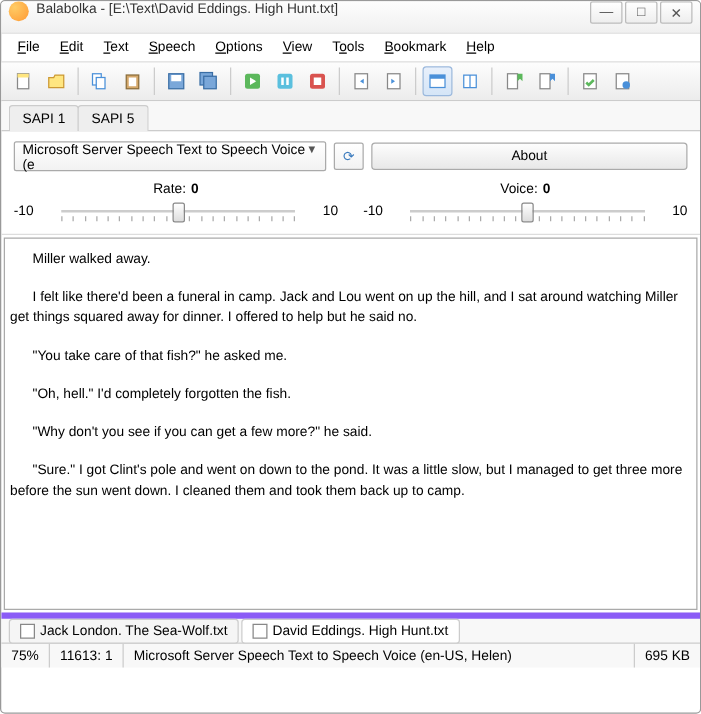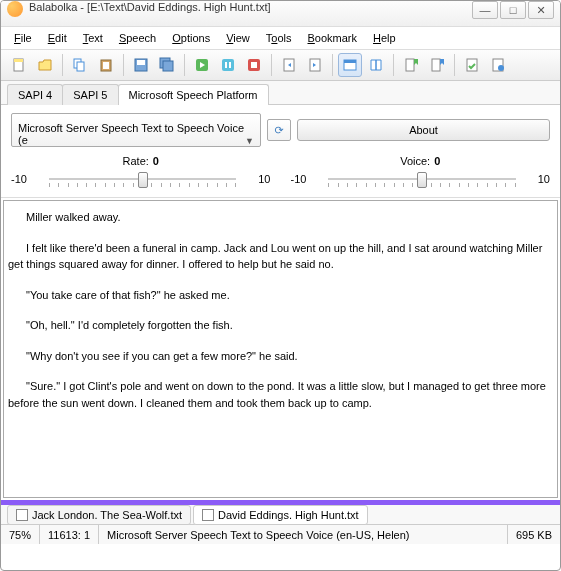--- a/index.html
+++ b/index.html
@@ -14,21 +14,21 @@
 .toolbar{height:32px;background:linear-gradient(#fdfdfd,#ececec);border-top:1px solid #ddd;border-bottom:1px solid #ccc;display:flex;align-items:center;padding:0 6px;gap:2px}
 .tbtn{width:24px;height:24px;border:1px solid transparent;border-radius:3px;display:flex;align-items:center;justify-content:center;cursor:pointer}
 .tbtn.active{background:linear-gradient(#e8f0fb,#d5e5f7);border-color:#9ab8dd}
 .tsep{width:1px;height:22px;background:#ccc;margin:0 3px}
 .ticon{width:16px;height:16px}
 .tabs{height:24px;display:flex;align-items:flex-end;padding:0 6px;border-bottom:1px solid #ccc;background:#f8f8f8;gap:0}
 .tab{padding:4px 10px;border:1px solid #ccc;border-bottom:none;background:#eee;margin-right:-1px;cursor:pointer;border-radius:3px 3px 0 0;position:relative;top:1px}
 .tab.active{background:#fff;z-index:2}
 .controls{padding:8px 10px;border-bottom:1px solid #ddd}
 .row1{display:flex;align-items:center;gap:6px;margin-bottom:8px}
-.voice-select{flex:0 0 250px;height:34px;border:1px solid #aaa;background:linear-gradient(#fff,#f2f2f2);padding:0 6px;display:flex;align-items:flex-end;justify-content:space-between;border-radius:2px}
+.voice-select{flex:0 0 250px;height:24px;border:1px solid #aaa;background:linear-gradient(#fff,#f2f2f2);padding:0 6px;display:flex;align-items:flex-start;justify-content:space-between;border-radius:2px}
 .voice-select .arrow{font-size:9px;color:#555}
 .refresh-btn{width:24px;height:22px;border:1px solid #aaa;background:linear-gradient(#fff,#f2f2f2);border-radius:2px;display:flex;align-items:center;justify-content:center;cursor:pointer;color:#3a7abd}
 .bigbtn{flex:1;height:22px;border:1px solid #aaa;background:linear-gradient(#fdfdfd,#e8e8e8);border-radius:3px;display:flex;align-items:center;justify-content:center;cursor:pointer}
 .sliders{display:flex;gap:20px}
 .slider-group{flex:1}
 .slider-label{display:flex;justify-content:center;gap:4px;margin-bottom:2px}
 .slider-row{display:flex;align-items:center;gap:22px}
 .slider-track{flex:1;height:20px;position:relative}
 .slider-track .line{position:absolute;top:9px;left:0;right:0;height:2px;background:#ccc}
 .slider-track .thumb{position:absolute;top:3px;left:50%;transform:translateX(-50%);width:10px;height:16px;background:linear-gradient(#fff,#ddd);border:1px solid #888;border-radius:2px}
@@ -172,23 +172,22 @@
     </div>
   <div class="tbtn">
       <svg class="ticon" viewBox="0 0 16 16">
         <rect x="3" y="2" width="10" height="12" fill="#fff" stroke="#888"></rect>
         <circle cx="11" cy="11" r="3" fill="#4a90d9"></circle>
       </svg>
     </div>
 </div>
 
 <div class="tabs">
-  <div class="tab">SAPI 4</div>
+  <div class="tab">SAPI 1</div>
   <div class="tab">SAPI 5</div>
-  <div class="tab active">Microsoft Speech Platform</div>
 </div>
 
 <div class="controls">
   <div class="row1">
     <div class="voice-select">
       <span>Microsoft Server Speech Text to Speech Voice (e</span>
       <span class="arrow">▼</span>
     </div>
     <div class="refresh-btn">⟳</div>
     <div class="bigbtn">About</div>

